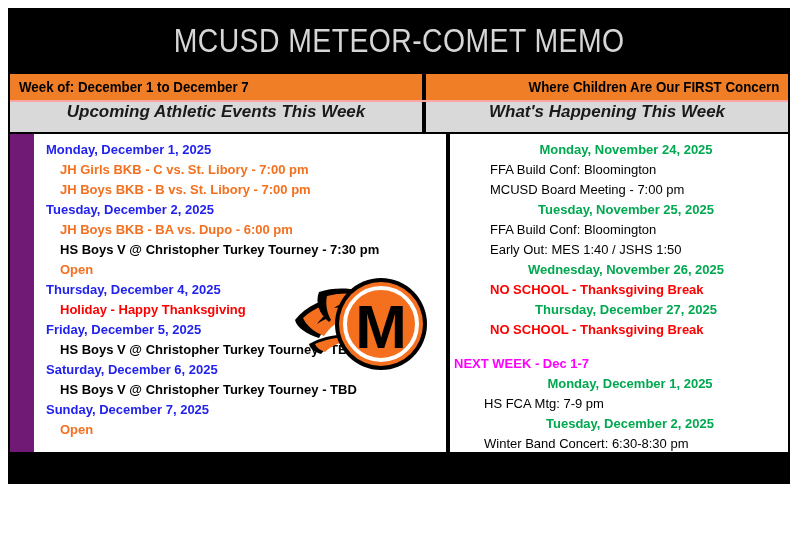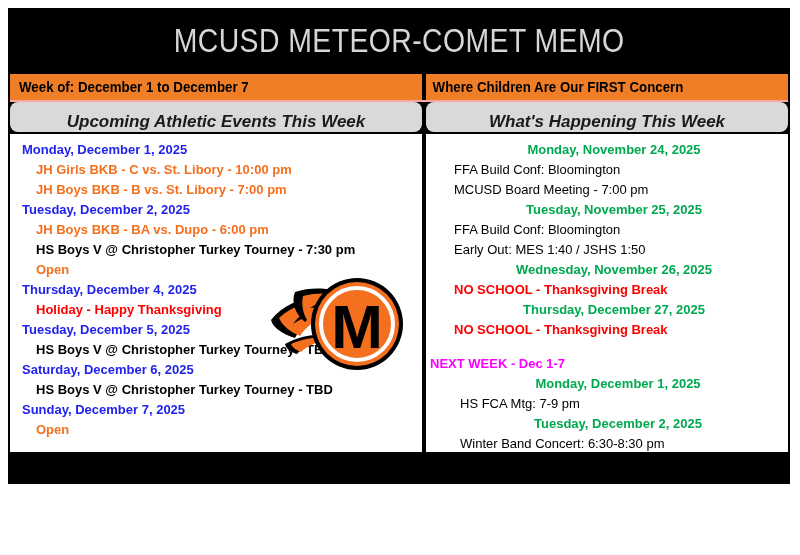--- a/index.html
+++ b/index.html
@@ -66,20 +66,21 @@
     justify-content: flex-start;
     padding-left: 3px;
     box-sizing: border-box;
   }
   .orange-strip .divider {
     flex: 0 0 4px;
     background: #000000;
   }
   .orange-strip .cell.right {
     flex: 1 1 auto;
+    justify-content: flex-end;
     padding-right: 2px;
     box-sizing: border-box;
   }
   .orange-strip .strip-text {
     color: #000000;
     font-size: 14px;
     font-weight: bold;
     white-space: nowrap;
     transform: scaleX(0.95);
   }
@@ -87,42 +88,42 @@
   
   .gray-strip {
     flex: 0 0 30px;
     display: flex;
     border-bottom: 2px solid #000000;
     background: #000000;
   }
   .gray-strip .cell {
     background: #D9D9D9;
     display: flex;
-    align-items: flex-end;
+    align-items: flex-start;
     justify-content: center;
     overflow: hidden;
-    border-radius: 8px;
   }
   .gray-strip .cell.left { flex: 0 0 412px; }
   .gray-strip .divider { flex: 0 0 4px; background: #000000; }
   .gray-strip .cell.right { flex: 1 1 auto; }
   .gray-strip .strip-text {
     color: #1a1a1a;
     font-size: 17px;
     font-weight: bold;
     font-style: italic;
     white-space: nowrap;
   }
 
   
   .columns {
     flex: 1 1 auto;
     display: flex;
     background: #000000;
     min-height: 0;
+    margin-left: 24px;
   }
   .col {
     background: #ffffff;
     position: relative;
     overflow: hidden;
   }
   .col.left  { flex: 0 0 412px; }
   .col-divider { flex: 0 0 4px; background: #000000; }
   .col.right { flex: 1 1 auto; }
 
@@ -137,21 +138,21 @@
     white-space: nowrap;
     font-weight: bold;
   }
   .line.date   { padding-left: 12px; }
   .line.event  { padding-left: 26px; }
   .line.spacer { height: 14px; line-height: 14px; }
   .line.section{ padding-left: 4px; }
 
   
   .col.right .line.date   { padding-left: 14px; }
-  .col.right .line.event  { padding-left: 28px; }
+  .col.right .line.event  { padding-left: 40px; }
   .col.right .line.date.sub  { padding-left: 22px; }
   .col.right .line.event.sub { padding-left: 34px; }
   .col.right .line.event { font-weight: normal; }
   .col.right .line.event.strong { font-weight: bold; }
 
   
   .c-blue    { color: #2222EE; }
   .c-orange  { color: #F4701E; }
   .c-black   { color: #000000; }
   .c-red     { color: #FF0000; }
@@ -202,29 +203,29 @@
     <div class="cell right">
       <span class="strip-text">What's Happening This Week</span>
     </div>
   </div>
 
   <div class="columns">
 
     <div class="col left">
       <div class="list" id="athletics-list">
           <div class="line date c-blue">Monday, December 1, 2025</div>
-          <div class="line event c-orange">JH Girls BKB - C vs. St. Libory - 10:00 pm</div>
+          <div class="line event c-orange">JH Girls BKB - C vs. St. Libory - 7:00 pm</div>
           <div class="line event c-orange">JH Boys BKB - B vs. St. Libory - 7:00 pm</div>
           <div class="line date c-blue">Tuesday, December 2, 2025</div>
           <div class="line event c-orange">JH Boys BKB - BA vs. Dupo - 6:00 pm</div>
           <div class="line event c-black">HS Boys V @ Christopher Turkey Tourney - 7:30 pm</div>
           <div class="line event c-orange">Open</div>
           <div class="line date c-blue">Thursday, December 4, 2025</div>
           <div class="line event c-red">Holiday - Happy Thanksgiving</div>
-          <div class="line date c-blue">Tuesday, December 5, 2025</div>
+          <div class="line date c-blue">Friday, December 5, 2025</div>
           <div class="line event c-black">HS Boys V @ Christopher Turkey Tourney - TBD</div>
           <div class="line date c-blue">Saturday, December 6, 2025</div>
           <div class="line event c-black">HS Boys V @ Christopher Turkey Tourney - TBD</div>
           <div class="line date c-blue">Sunday, December 7, 2025</div>
           <div class="line event c-orange">Open</div>
         </div>
 
       <div class="logo">
         <svg viewBox="0 0 145 100" width="145" height="100" aria-hidden="true">
           <g>

